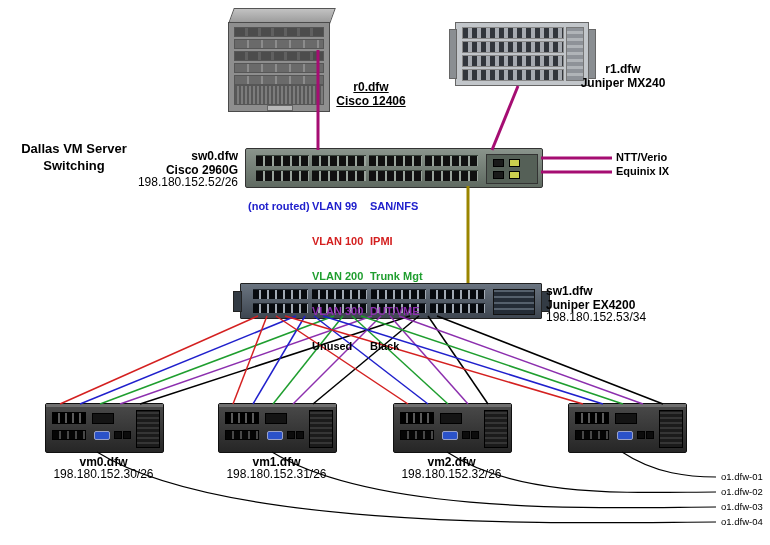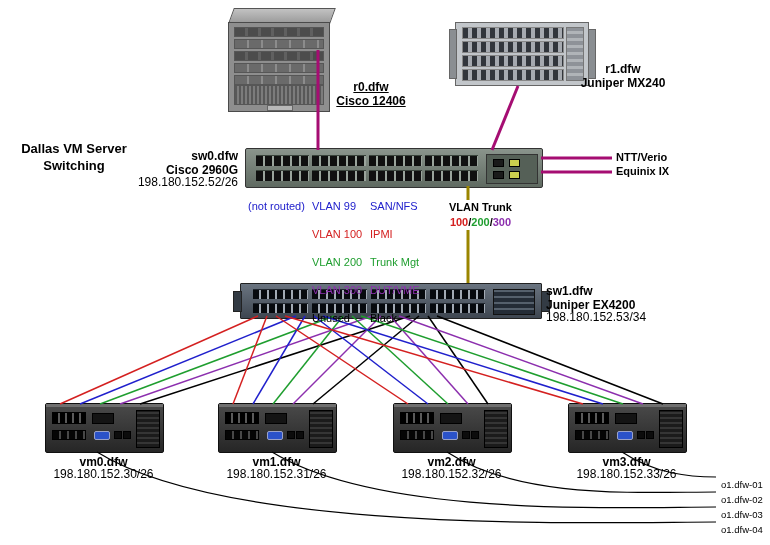--- a/index.html
+++ b/index.html
@@ -16,24 +16,24 @@
   .dev-label{font-weight:bold;font-size:12px;line-height:14px;text-align:center;}
   .dev-label .ip{font-weight:normal;font-size:12px;line-height:10px;}
   .r0-label{left:328px;top:80px;width:86px;text-decoration:underline;}
   .r1-label{left:570px;top:62px;width:106px;}
   .sw0-label{left:118px;top:149px;width:120px;text-align:right;}
   .sw1-label{left:546px;top:284px;width:116px;text-align:left;}
   .uplink-label{font-size:11px;font-weight:bold;}
   .ntt{left:616px;top:151px;}
   .eqx{left:616px;top:165px;}
   .legend{left:248px;top:200px;display:grid;grid-template-columns:64px 58px auto;
-          row-gap:16px;font-size:11px;font-weight:normal;line-height:12px;}
+          row-gap:23px;font-size:11px;font-weight:bold;line-height:12px;}
   .trunk-block{left:447px;top:200px;font-size:11px;font-weight:bold;line-height:15px;
                background:#fff;padding:0 2px;text-align:center;}
-  .o1-label{font-size:9.5px;line-height:10px;margin-top:8px;}
+  .o1-label{font-size:9.5px;line-height:10px;}
 
   
   .c-vlan99 {color:var(--vlan99,#2020cc);}
   .c-vlan100{color:var(--vlan100,#d42020);}
   .c-vlan200{color:var(--vlan200,#20a030);}
   .c-vlan300{color:var(--vlan300,#8c2fae);}
   .c-unused {color:var(--unused,#000);}
 
   
   .s-up   {stroke:var(--uplink,#aa0d72);stroke-width:3;fill:none;}
@@ -300,42 +300,32 @@
 
     <span></span>
     <span class="c-vlan300">VLAN 300</span>
     <span class="c-vlan300">DUT/VME</span>
 
     <span></span>
     <span class="c-unused">Unused</span>
     <span class="c-unused">Black</span>
   </div>
 
-  <div class="label trunk-block">
-    <div>VLAN Trunk</div>
-    <div>
-      <span class="c-vlan100">100</span><span>/</span><span class="c-vlan200">200</span><span>/</span><span class="c-vlan300">300</span>
-    </div>
-  </div>
 
   <div class="label dev-label srv-label" style="left:45px;top:455px;">
     <div>vm0.dfw</div>
     <div class="ip">198.180.152.30/26</div>
   </div>
   <div class="label dev-label srv-label" style="left:218px;top:455px;">
     <div>vm1.dfw</div>
     <div class="ip">198.180.152.31/26</div>
   </div>
   <div class="label dev-label srv-label" style="left:393px;top:455px;">
     <div>vm2.dfw</div>
     <div class="ip">198.180.152.32/26</div>
-  </div>
-  <div class="label dev-label srv-label" style="left:568px;top:455px;">
-    <div>vm3.dfw</div>
-    <div class="ip">198.180.152.33/26</div>
   </div>
 
   <div class="label o1-label" style="left:721px;top:472px;">o1.dfw-01</div>
   <div class="label o1-label" style="left:721px;top:487px;">o1.dfw-02</div>
   <div class="label o1-label" style="left:721px;top:502px;">o1.dfw-03</div>
   <div class="label o1-label" style="left:721px;top:517px;">o1.dfw-04</div>
 
 </div>
 
 </body></html>

